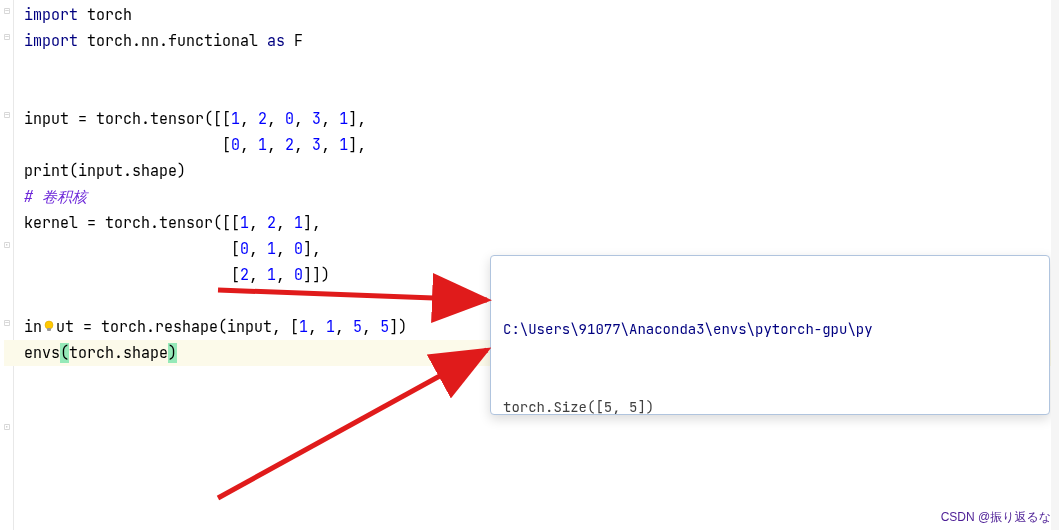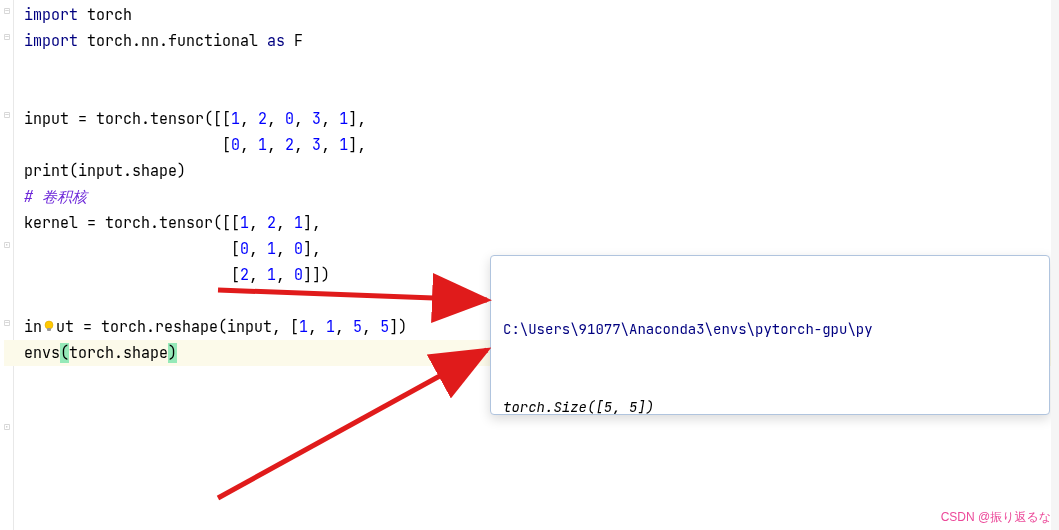--- a/index.html
+++ b/index.html
@@ -78,33 +78,32 @@
       box-shadow: 0 4px 12px rgba(0,0,0,0.15);
       padding: 8px 12px;
       font-family: "JetBrains Mono", "Consolas", "Courier New", monospace;
       font-size: 14px;
       line-height: 26px;
       color: #000080;
       white-space: pre;
       overflow: hidden;
     }
     .output-line {
-      color: #000000;
-      font-style: italic;
+      color: #404040;
     }
     .output-path {
       color: #000080;
     }
     
     .watermark {
       position: absolute;
       right: 8px;
       bottom: 4px;
       font-size: 12px;
-      color: #ec4899;
+      color: #4c1d95;
       font-family: sans-serif;
     }
     
     .arrow-svg {
       position: absolute;
       pointer-events: none;
     }
     
     .scrollbar-track {
       position: absolute;

